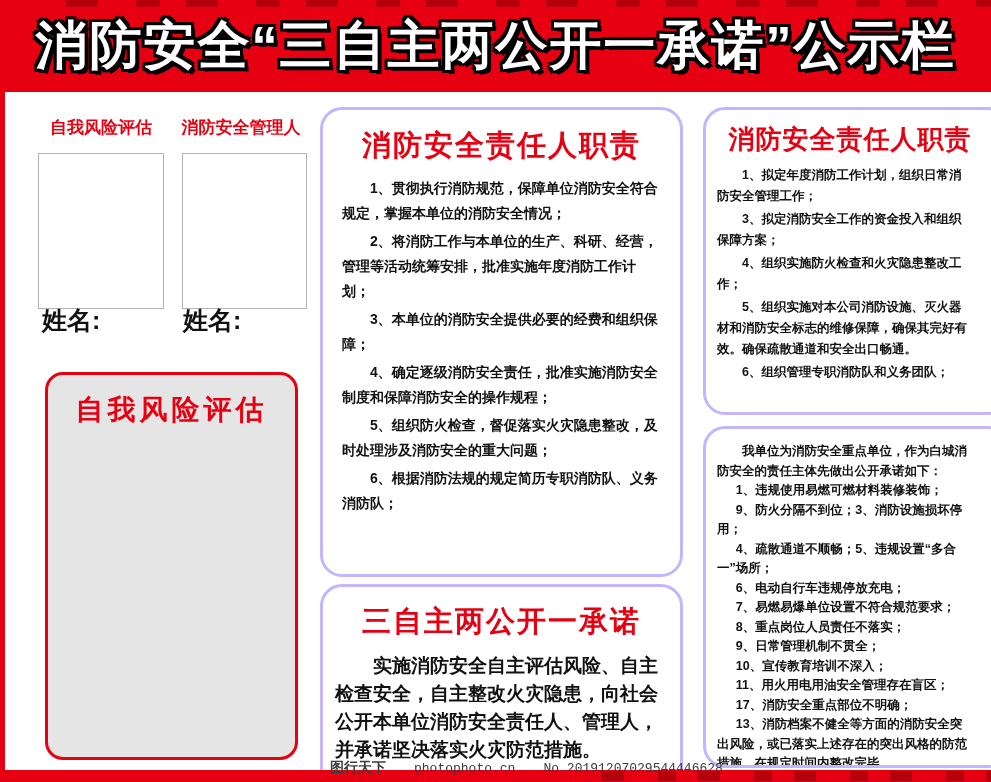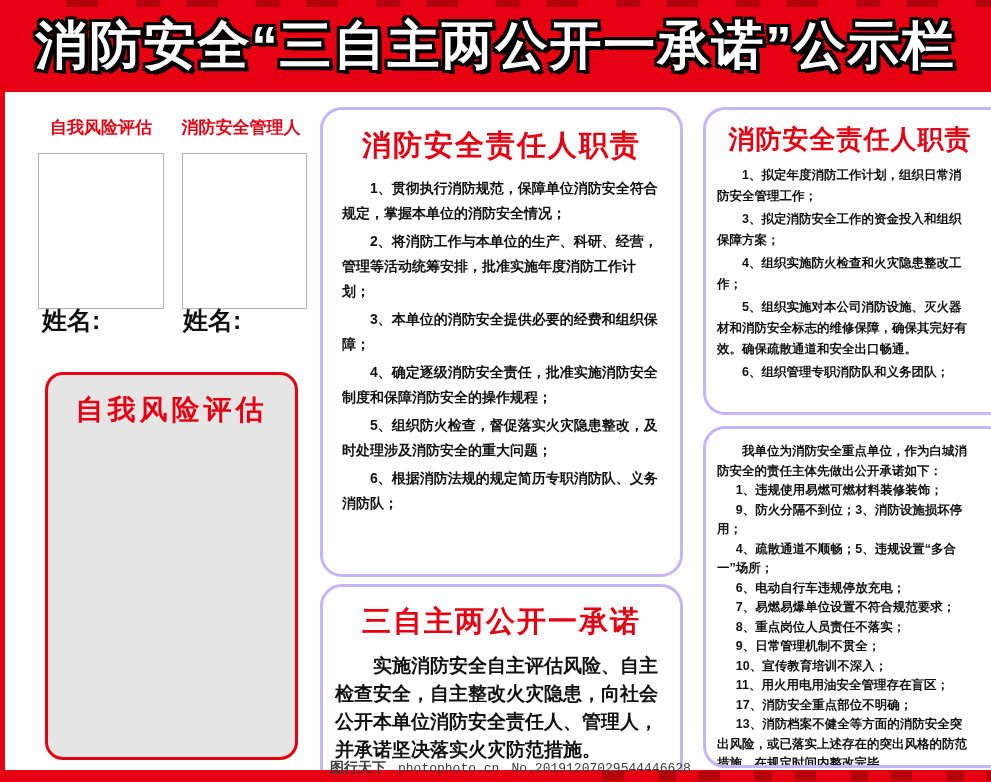--- a/index.html
+++ b/index.html
@@ -92,21 +92,21 @@
   .p-r1 .body p { text-indent:2em; margin-bottom:2px; }
 
   .p-r2 { left:703px; top:426px; width:307px; height:342px; }
   .p-r2 .body { width:254px; padding:13px 0 0 11px; font-size:12.5px; line-height:19.5px; }
   .p-r2 .body p.intro, .p-r2 .body p.closing { text-indent:2em; }
   .p-r2 .body p.item { text-indent:1.5em; }
 
   
   .watermark {
     position:absolute; left:330px; top:759px; z-index:5;
-    display:flex; align-items:baseline; gap:12px; color:#3c3c3c; white-space:nowrap;
+    display:flex; align-items:baseline; gap:28px; color:#3c3c3c; white-space:nowrap;
   }
   .wm-site { font-size:14px; font-weight:bold; }
   .wm-domain, .wm-number { font-family:"Liberation Mono", monospace; font-size:13px; }
 </style>
 </head>
 <body>
 
 <div class="poster">
 
   <header class="banner">

